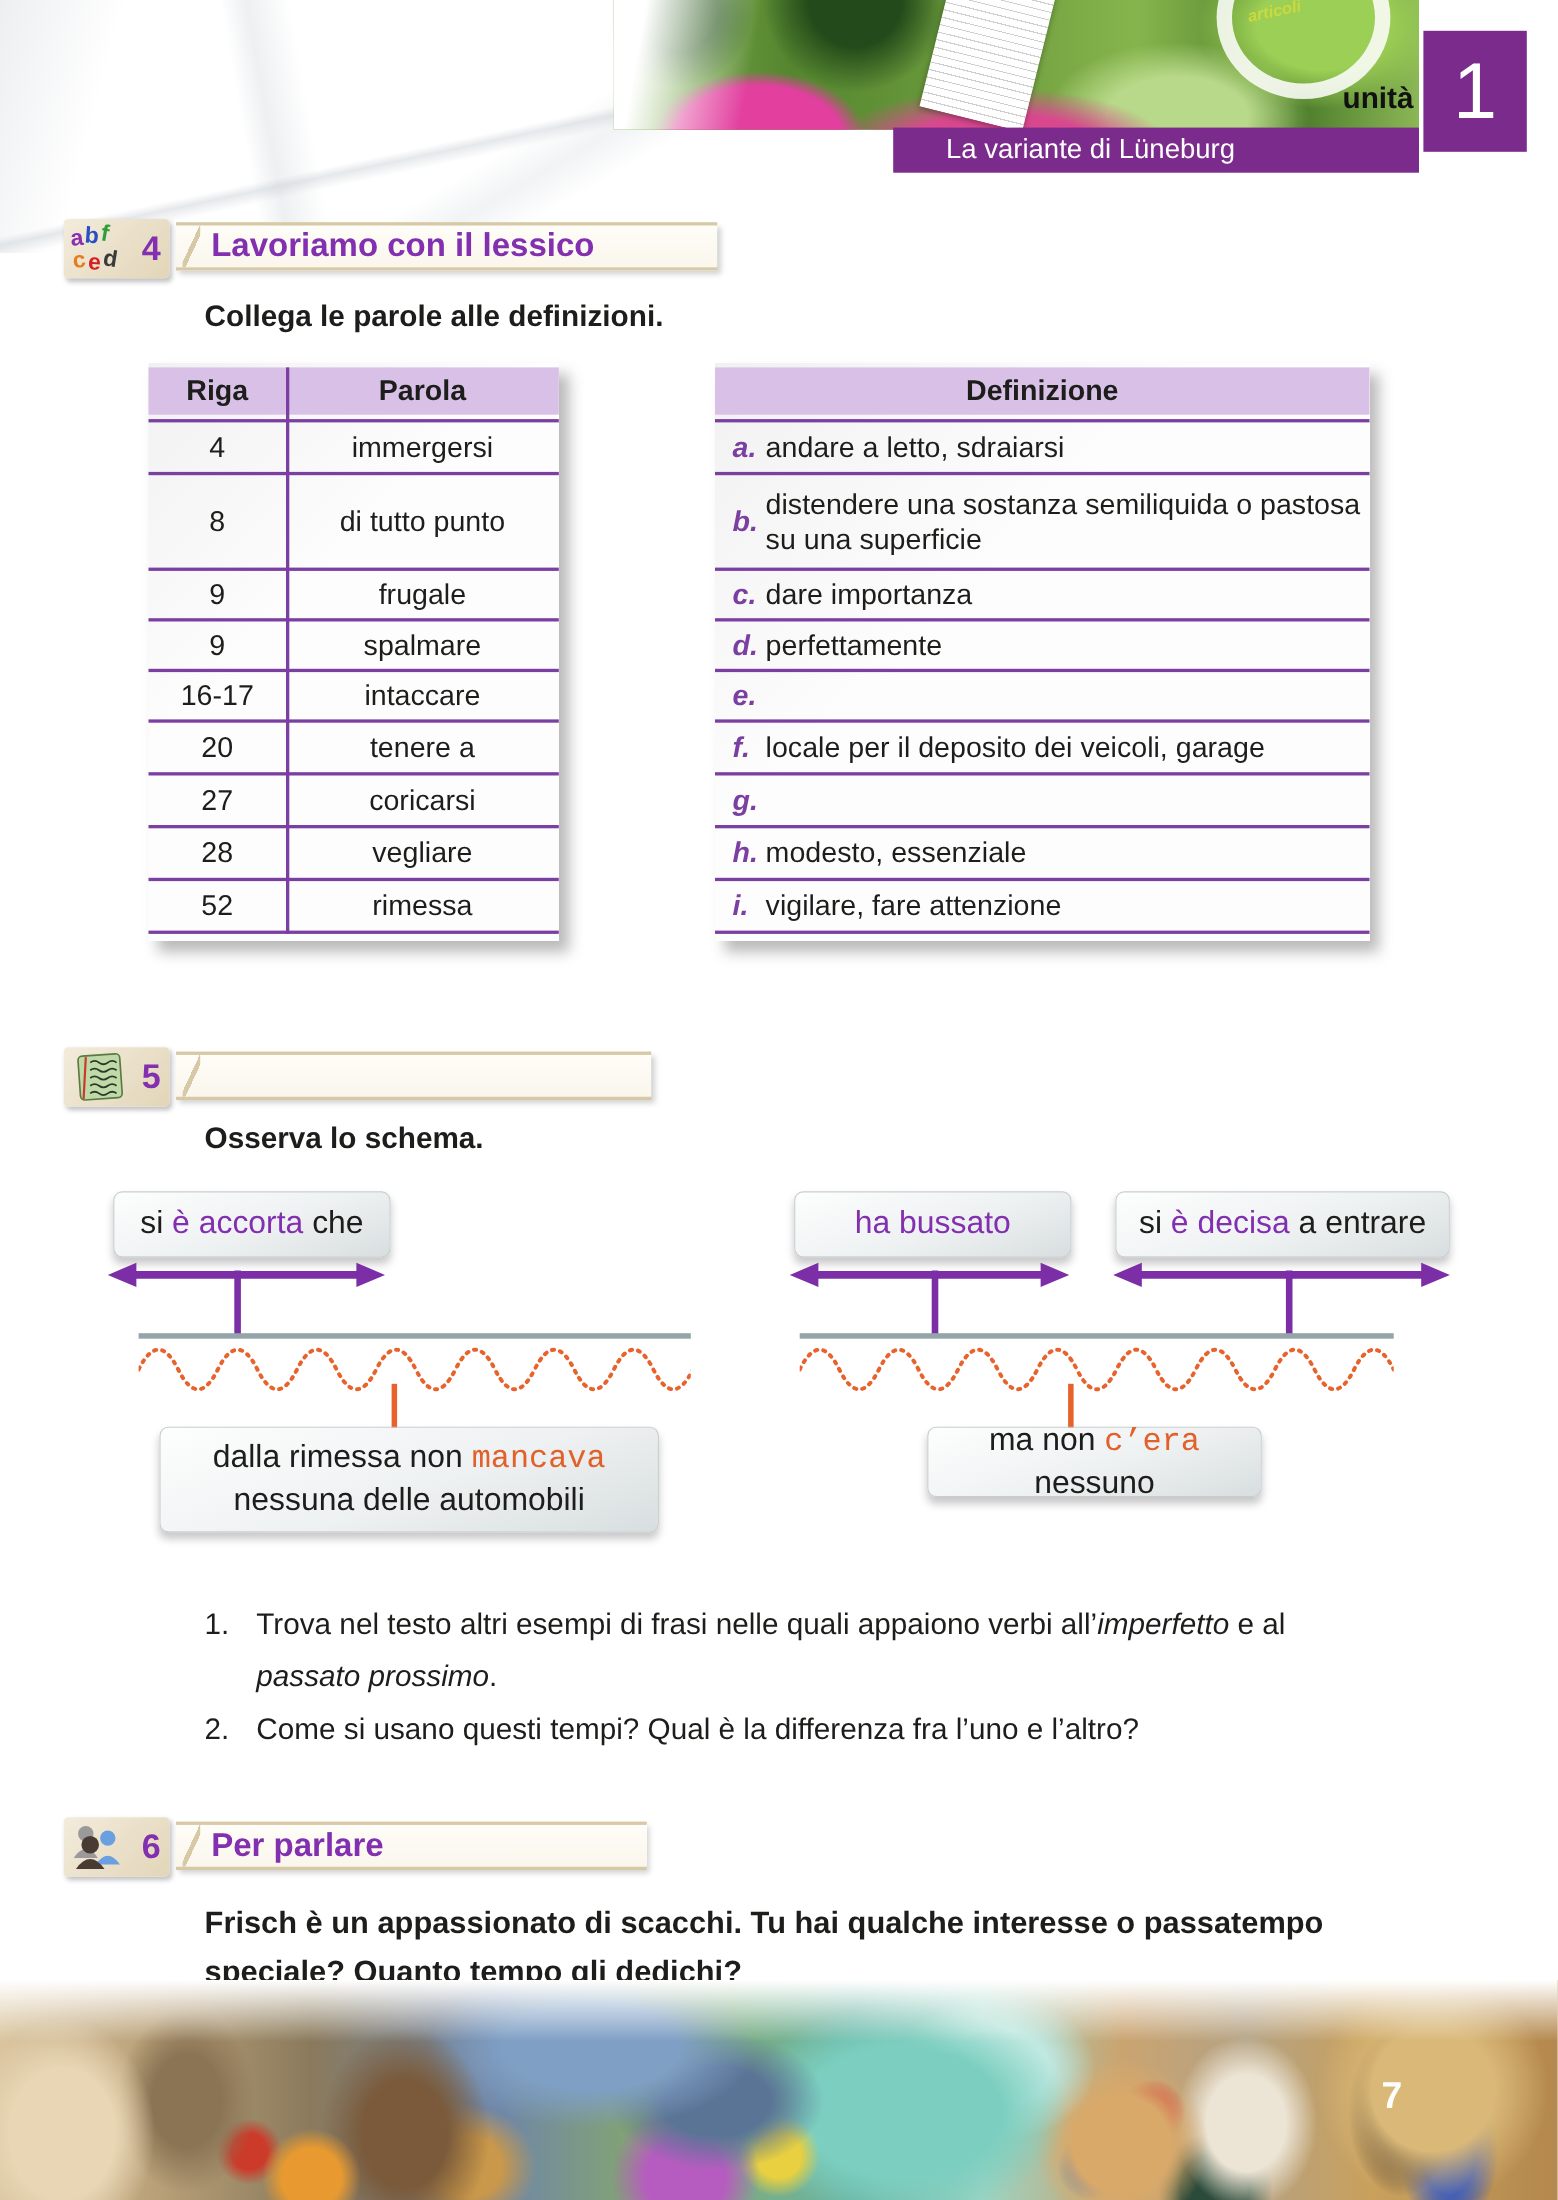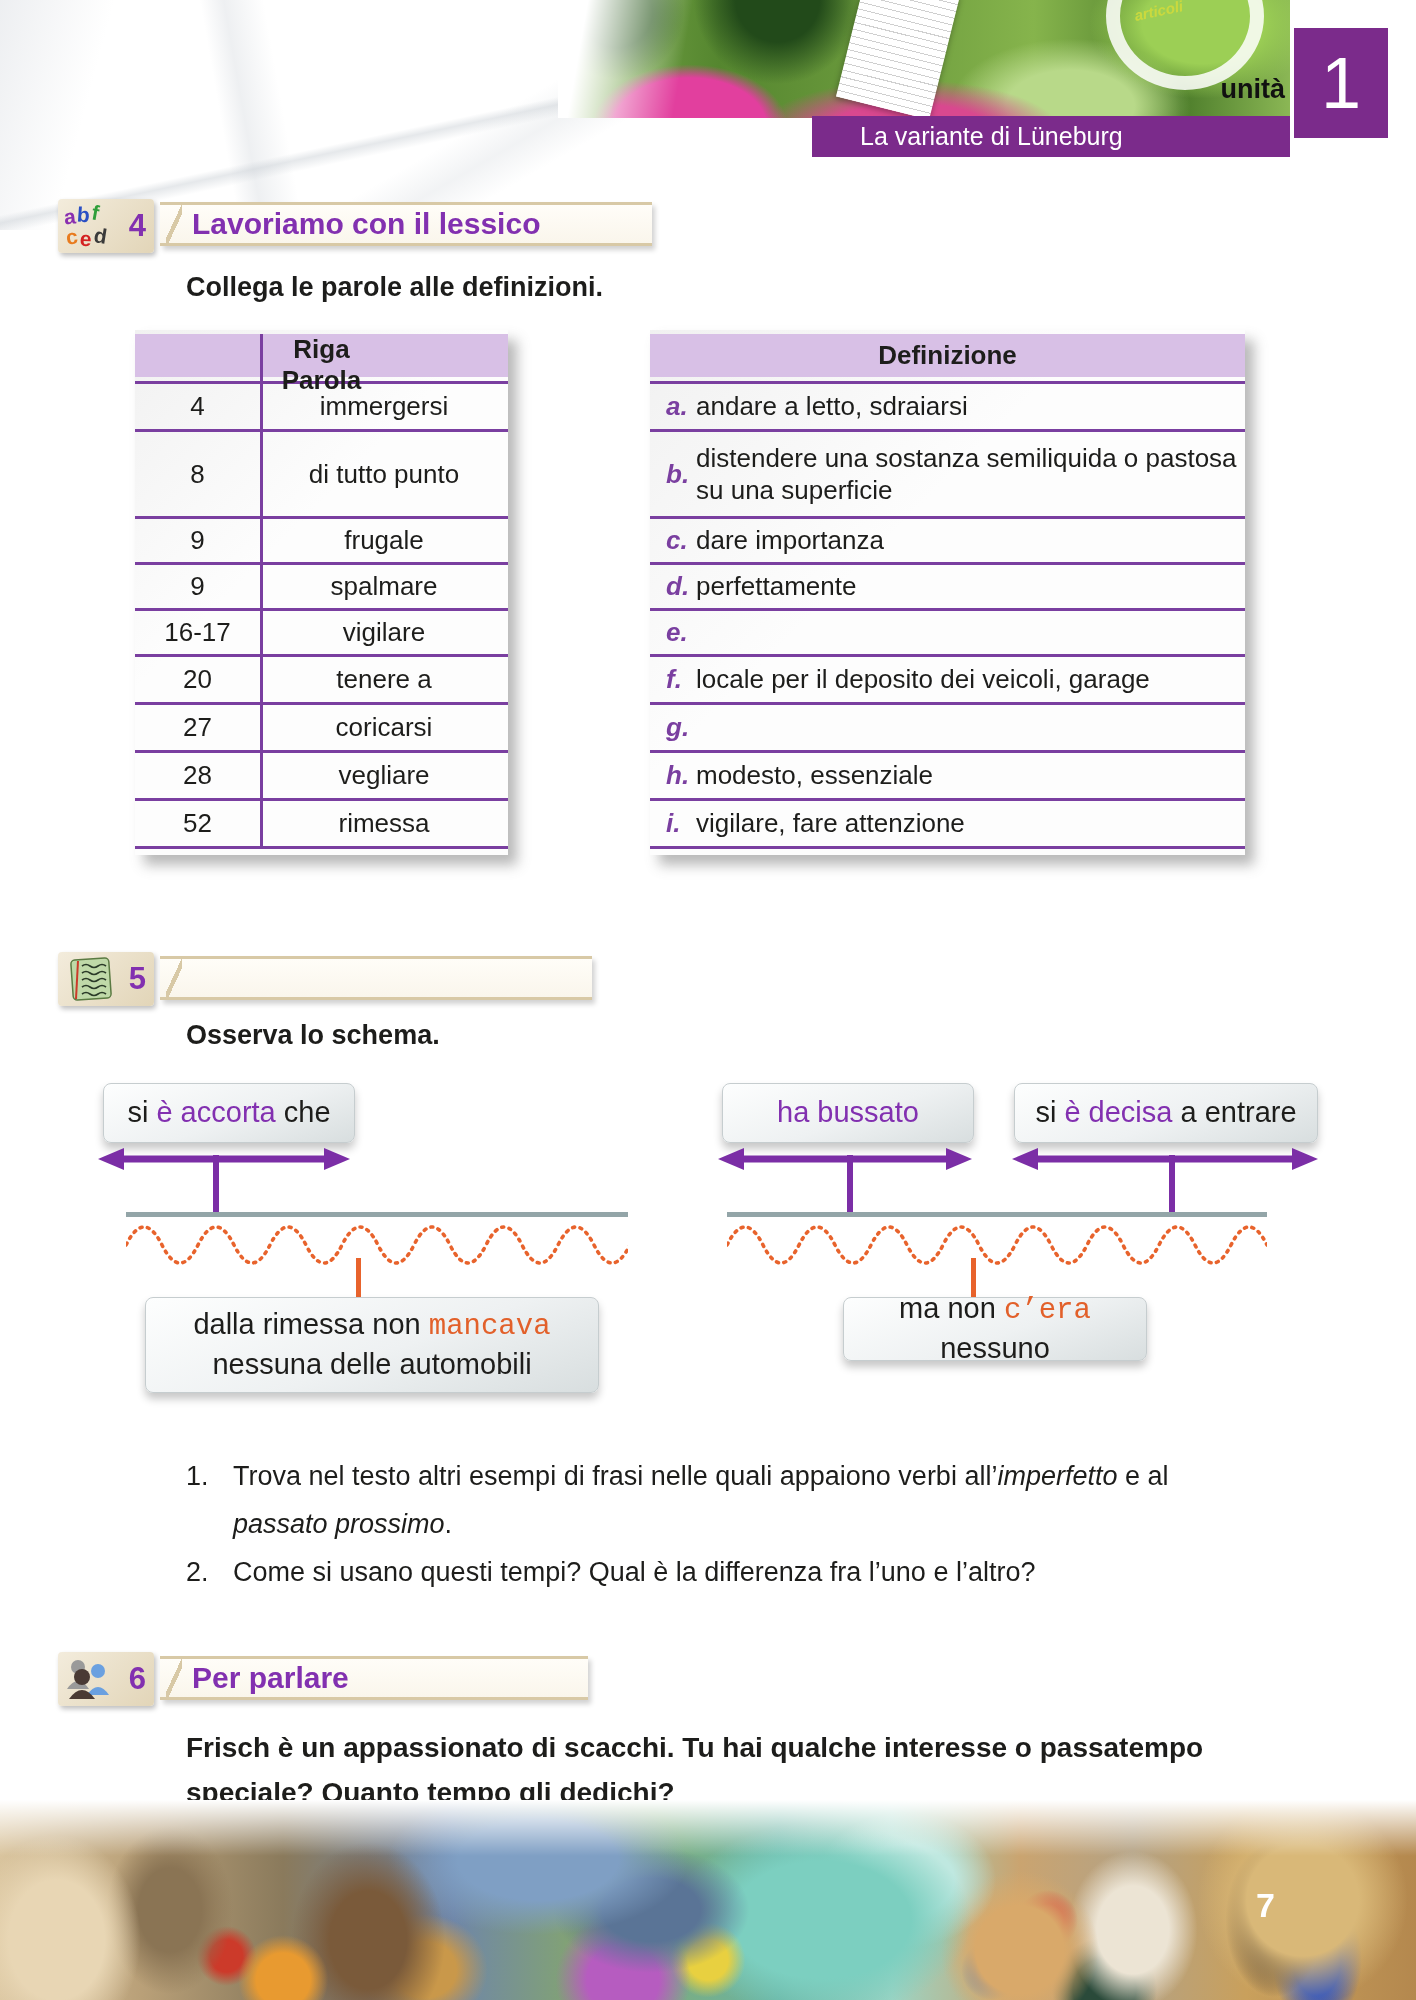--- a/index.html
+++ b/index.html
@@ -100,21 +100,21 @@
   .abc .l-e{color:#d42222;left:16px;top:24px;transform:rotate(3deg);}
   .abc .l-d{color:#3a3a3a;left:30px;top:21px;transform:rotate(9deg);}
   .instruction{position:absolute;font-size:27px;font-weight:bold;color:var(--ink);}
   
   .sheet{
     position:absolute;background:linear-gradient(135deg,#f1f1f1,#fdfdfd 40%);
     box-shadow:9px 10px 12px rgba(100,100,100,.45);
     padding:4px 0 6px 0;
   }
   .trow{display:flex;align-items:center;border-bottom:3px solid var(--purple-line);box-sizing:border-box;}
-  .h43{height:43px;flex-direction:column;} .h48{height:48px;} .h87{height:87px;} .h46{height:46px;}
+  .h43{height:43px;} .h48{height:48px;} .h87{height:87px;} .h46{height:46px;}
   .thead{background:var(--lavender);border-bottom:none;font-weight:bold;font-size:26px;}
   .headgap{height:4px;background:transparent;border-bottom:3px solid var(--purple-line);}
   .words{width:373px;}
   .words .c-riga{width:125px;text-align:center;font-size:26px;}
   .words .c-parola{flex:1;text-align:center;font-size:26px;}
   .words .vdiv{position:absolute;left:125px;top:4px;bottom:6px;width:3px;background:var(--purple-line);}
   .defs{width:595px;}
   .defs .thead{justify-content:center;}
   .defs .c-letter{width:46px;padding-left:16px;box-sizing:border-box;font-size:26px;font-style:italic;color:var(--purple-line);font-weight:bold;flex-shrink:0;}
   .defs .c-text{flex:1;font-size:26px;line-height:1.25;padding-right:6px;}
@@ -228,21 +228,21 @@
   <div class="trow h46">
     <div class="c-riga">9</div>
     <div class="c-parola">frugale</div>
   </div>
   <div class="trow h46">
     <div class="c-riga">9</div>
     <div class="c-parola">spalmare</div>
   </div>
   <div class="trow h46">
     <div class="c-riga">16-17</div>
-    <div class="c-parola">vigilare</div>
+    <div class="c-parola">intaccare</div>
   </div>
   <div class="trow h48">
     <div class="c-riga">20</div>
     <div class="c-parola">tenere a</div>
   </div>
   <div class="trow h48">
     <div class="c-riga">27</div>
     <div class="c-parola">coricarsi</div>
   </div>
   <div class="trow h48">

